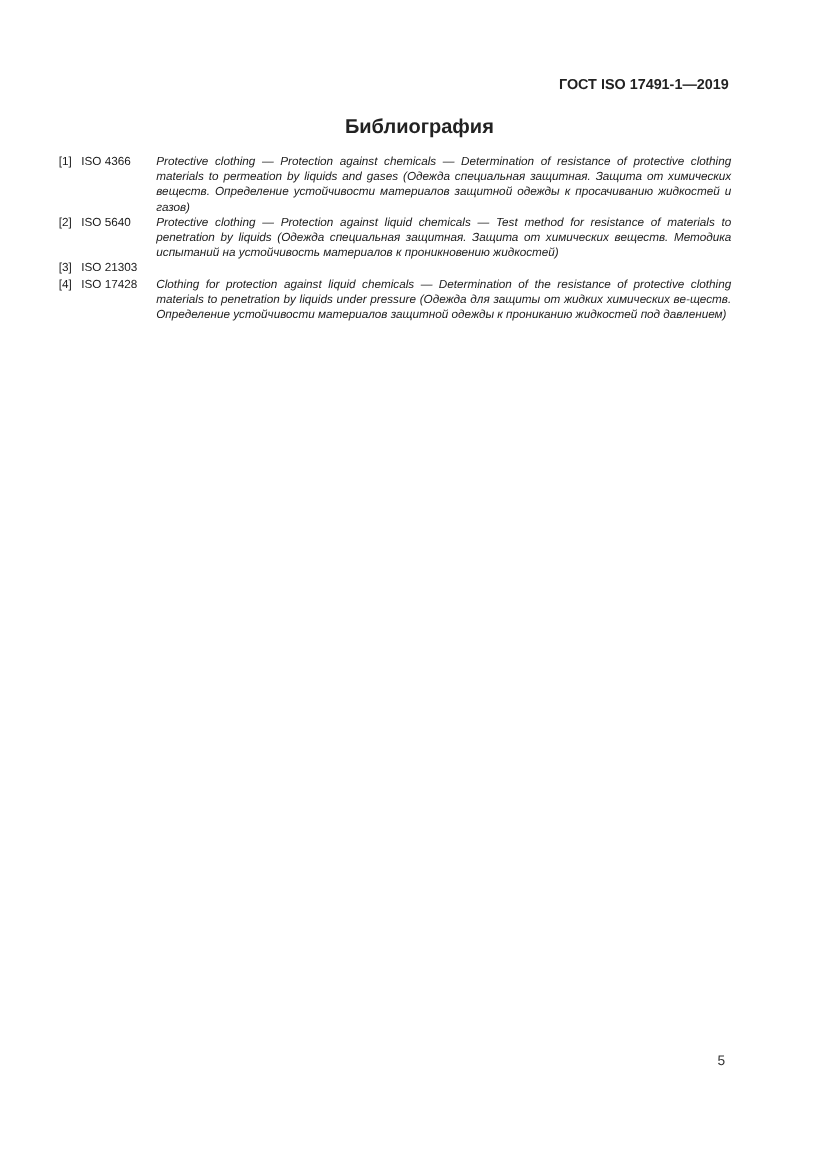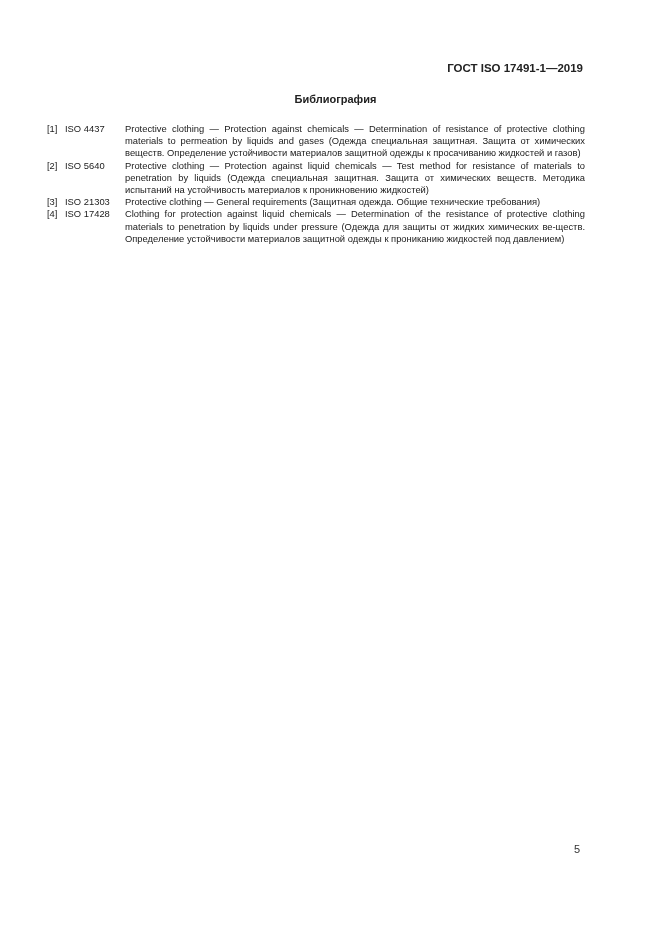--- a/index.html
+++ b/index.html
@@ -1,49 +1,48 @@
 <!DOCTYPE html>
 <html><head>
 <meta charset="utf-8">
 <style>
   html, body { margin: 0; padding: 0; background: #ffffff; }
   body { width: 661px; height: 935px; position: relative; overflow: hidden;
          font-family: "Liberation Sans", sans-serif; color: #1a1a1a; }
   .header { position: absolute; top: 62px; right: 78px; font-size: 11.5px; font-weight: bold; color: #222; margin-left: 24px; }
   .title { position: absolute; top: 93px; left: 0; width: 661px; text-align: center;
-           font-size: 11px; font-weight: bold; color: #222; padding-left: 10px; box-sizing: border-box; }
+           font-size: 16px; font-weight: bold; color: #222; padding-left: 10px; box-sizing: border-box; }
   .biblio { position: absolute; top: 123px; left: 47px; width: 538px; font-size: 9.4px; line-height: 12.2px; }
   .entry { display: flex; }
   .entry .num { width: 18px; flex: none; }
   .entry .code { width: 60px; flex: none; }
-  .entry .text { flex: 1; text-align: justify; }
+  .entry .text { flex: 1; text-align: justify; font-style: italic; }
   .page-num { position: absolute; top: 843px; left: 574px; font-size: 11px; color: #333; }
 </style>
 </head>
 <body>
 
 <div class="header">ГОСТ ISO 17491-1—2019</div>
 
 <div class="title">Библиография</div>
 
 <div class="biblio">
   <div class="entry">
     <span class="num">[1]</span>
-    <span class="code">ISO 4437</span>
+    <span class="code">ISO 4366</span>
     <span class="text">Protective clothing — Protection against chemicals — Determination of resistance of protective clothing materials to permeation by liquids and gases (Одежда специальная защитная. Защита от химических веществ. Определение устойчивости материалов защитной одежды к просачиванию жидкостей и газов)</span>
   </div>
   <div class="entry">
     <span class="num">[2]</span>
     <span class="code">ISO 5640</span>
     <span class="text">Protective clothing — Protection against liquid chemicals — Test method for resistance of materials to penetration by liquids (Одежда специальная защитная. Защита от химических веществ. Методика испытаний на устойчивость материалов к проникновению жидкостей)</span>
   </div>
   <div class="entry">
     <span class="num">[3]</span>
     <span class="code">ISO 21303</span>
-    <span class="text">Protective clothing — General requirements (Защитная одежда. Общие технические требования)</span>
   </div>
   <div class="entry">
     <span class="num">[4]</span>
     <span class="code">ISO 17428</span>
     <span class="text">Clothing for protection against liquid chemicals — Determination of the resistance of protective clothing materials to penetration by liquids under pressure (Одежда для защиты от жидких химических ве-ществ. Определение устойчивости материалов защитной одежды к прониканию жидкостей под давлением)</span>
   </div>
 </div>
 
 <div class="page-num">5</div>
 

